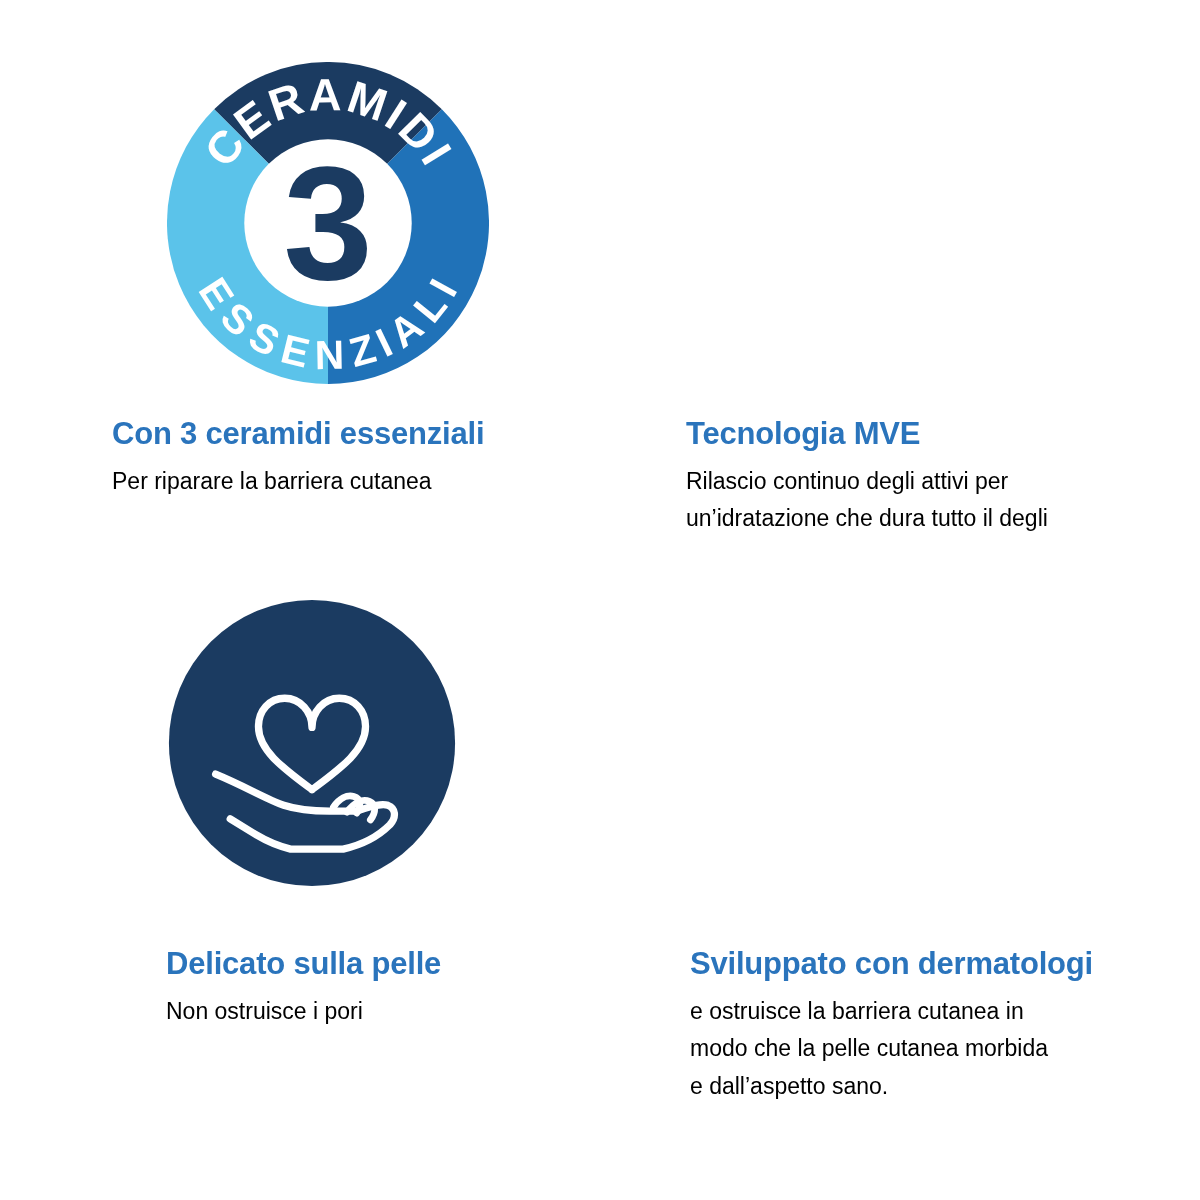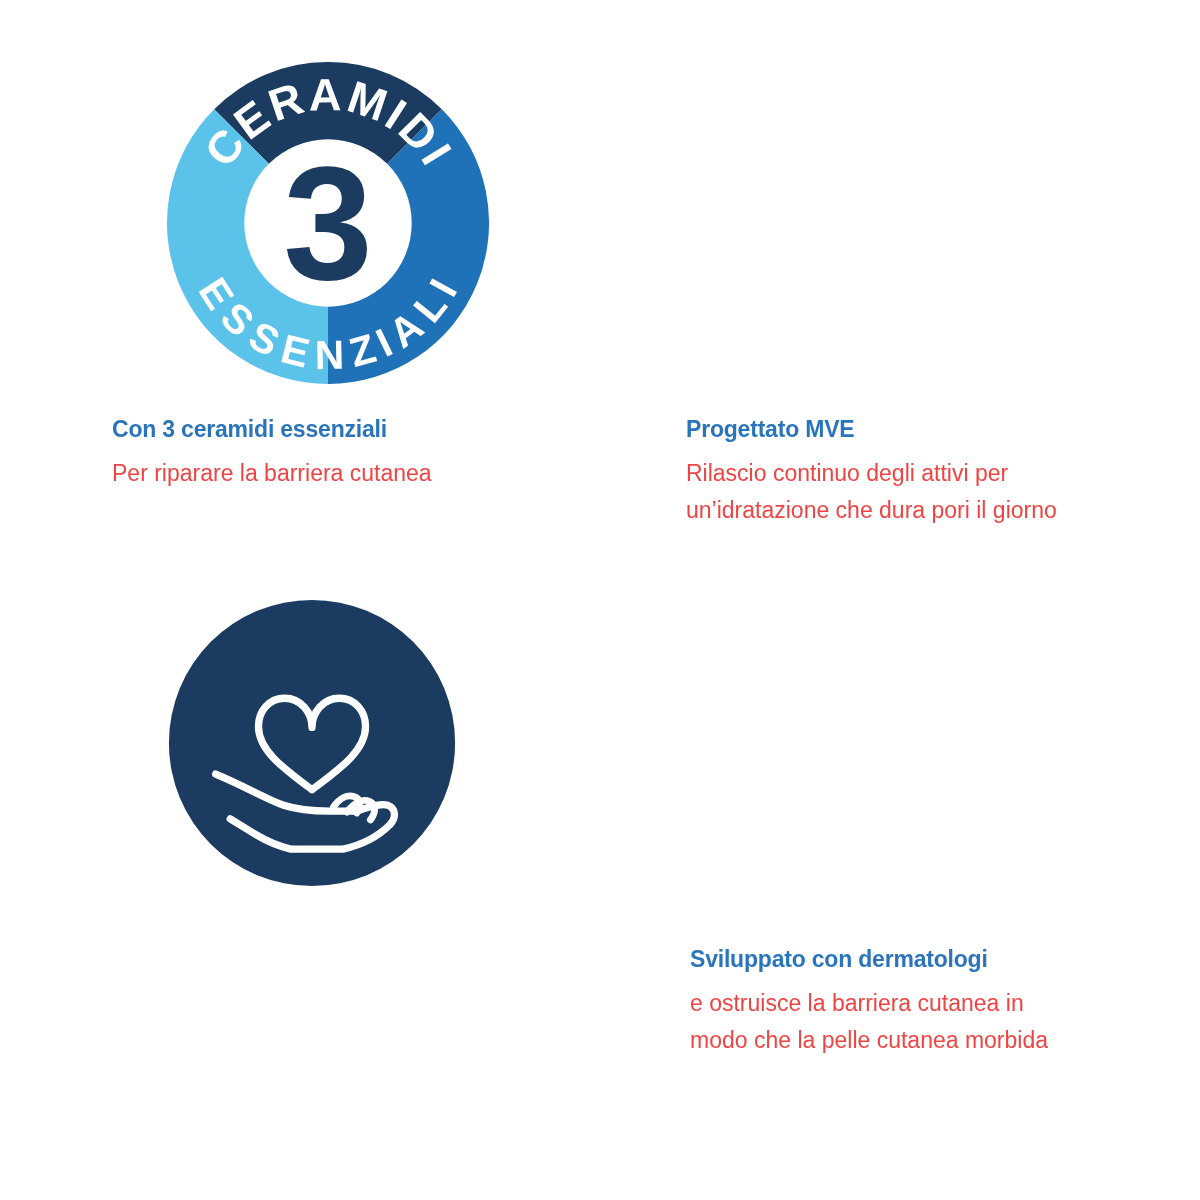--- a/index.html
+++ b/index.html
@@ -56,30 +56,30 @@
     position: absolute;
   }
 
   .tb1 { left: 112px; top: 418px; width: 470px; }
   .tb2 { left: 686px; top: 418px; width: 470px; }
   .tb3 { left: 166px; top: 948px; width: 470px; }
   .tb4 { left: 690px; top: 948px; width: 470px; }
 
   .heading {
     color: #2a74bc;
-    font-size: 23px;
+    font-size: 31px;
     font-weight: bold;
     letter-spacing: -0.2px;
     line-height: 1.0;
     margin: 0 0 14px 0;
     white-space: nowrap;
   }
 
   .subtext {
-    color: #ef4444;
+    color: #000000;
     font-size: 23px;
     line-height: 1.62;
     margin: 0;
   }
   .subtext .line { display: block; white-space: nowrap; }
 </style>
 </head>
 <body>
 
 <div class="page">
@@ -155,28 +155,35 @@
   </div>
 
   <div class="text-block tb1">
     <p class="heading">Con 3 ceramidi essenziali</p>
     <p class="subtext">
       <span class="line">Per riparare la barriera cutanea</span>
     </p>
   </div>
 
   <div class="text-block tb2">
-    <p class="heading">Progettato MVE</p>
+    <p class="heading">Tecnologia MVE</p>
     <p class="subtext">
       <span class="line">Rilascio continuo degli attivi per</span>
-      <span class="line">un’idratazione che dura pori il giorno</span>
+      <span class="line">un’idratazione che dura tutto il degli</span>
     </p>
   </div>
 
+  <div class="text-block tb3">
+    <p class="heading">Delicato sulla pelle</p>
+    <p class="subtext">
+      <span class="line">Non ostruisce i pori</span>
+    </p>
+  </div>
 
   <div class="text-block tb4">
     <p class="heading">Sviluppato con dermatologi</p>
     <p class="subtext">
       <span class="line">e ostruisce la barriera cutanea in</span>
       <span class="line">modo che la pelle cutanea morbida</span>
+      <span class="line">e dall’aspetto sano.</span>
     </p>
   </div>
 </div>
 
 </body></html>

